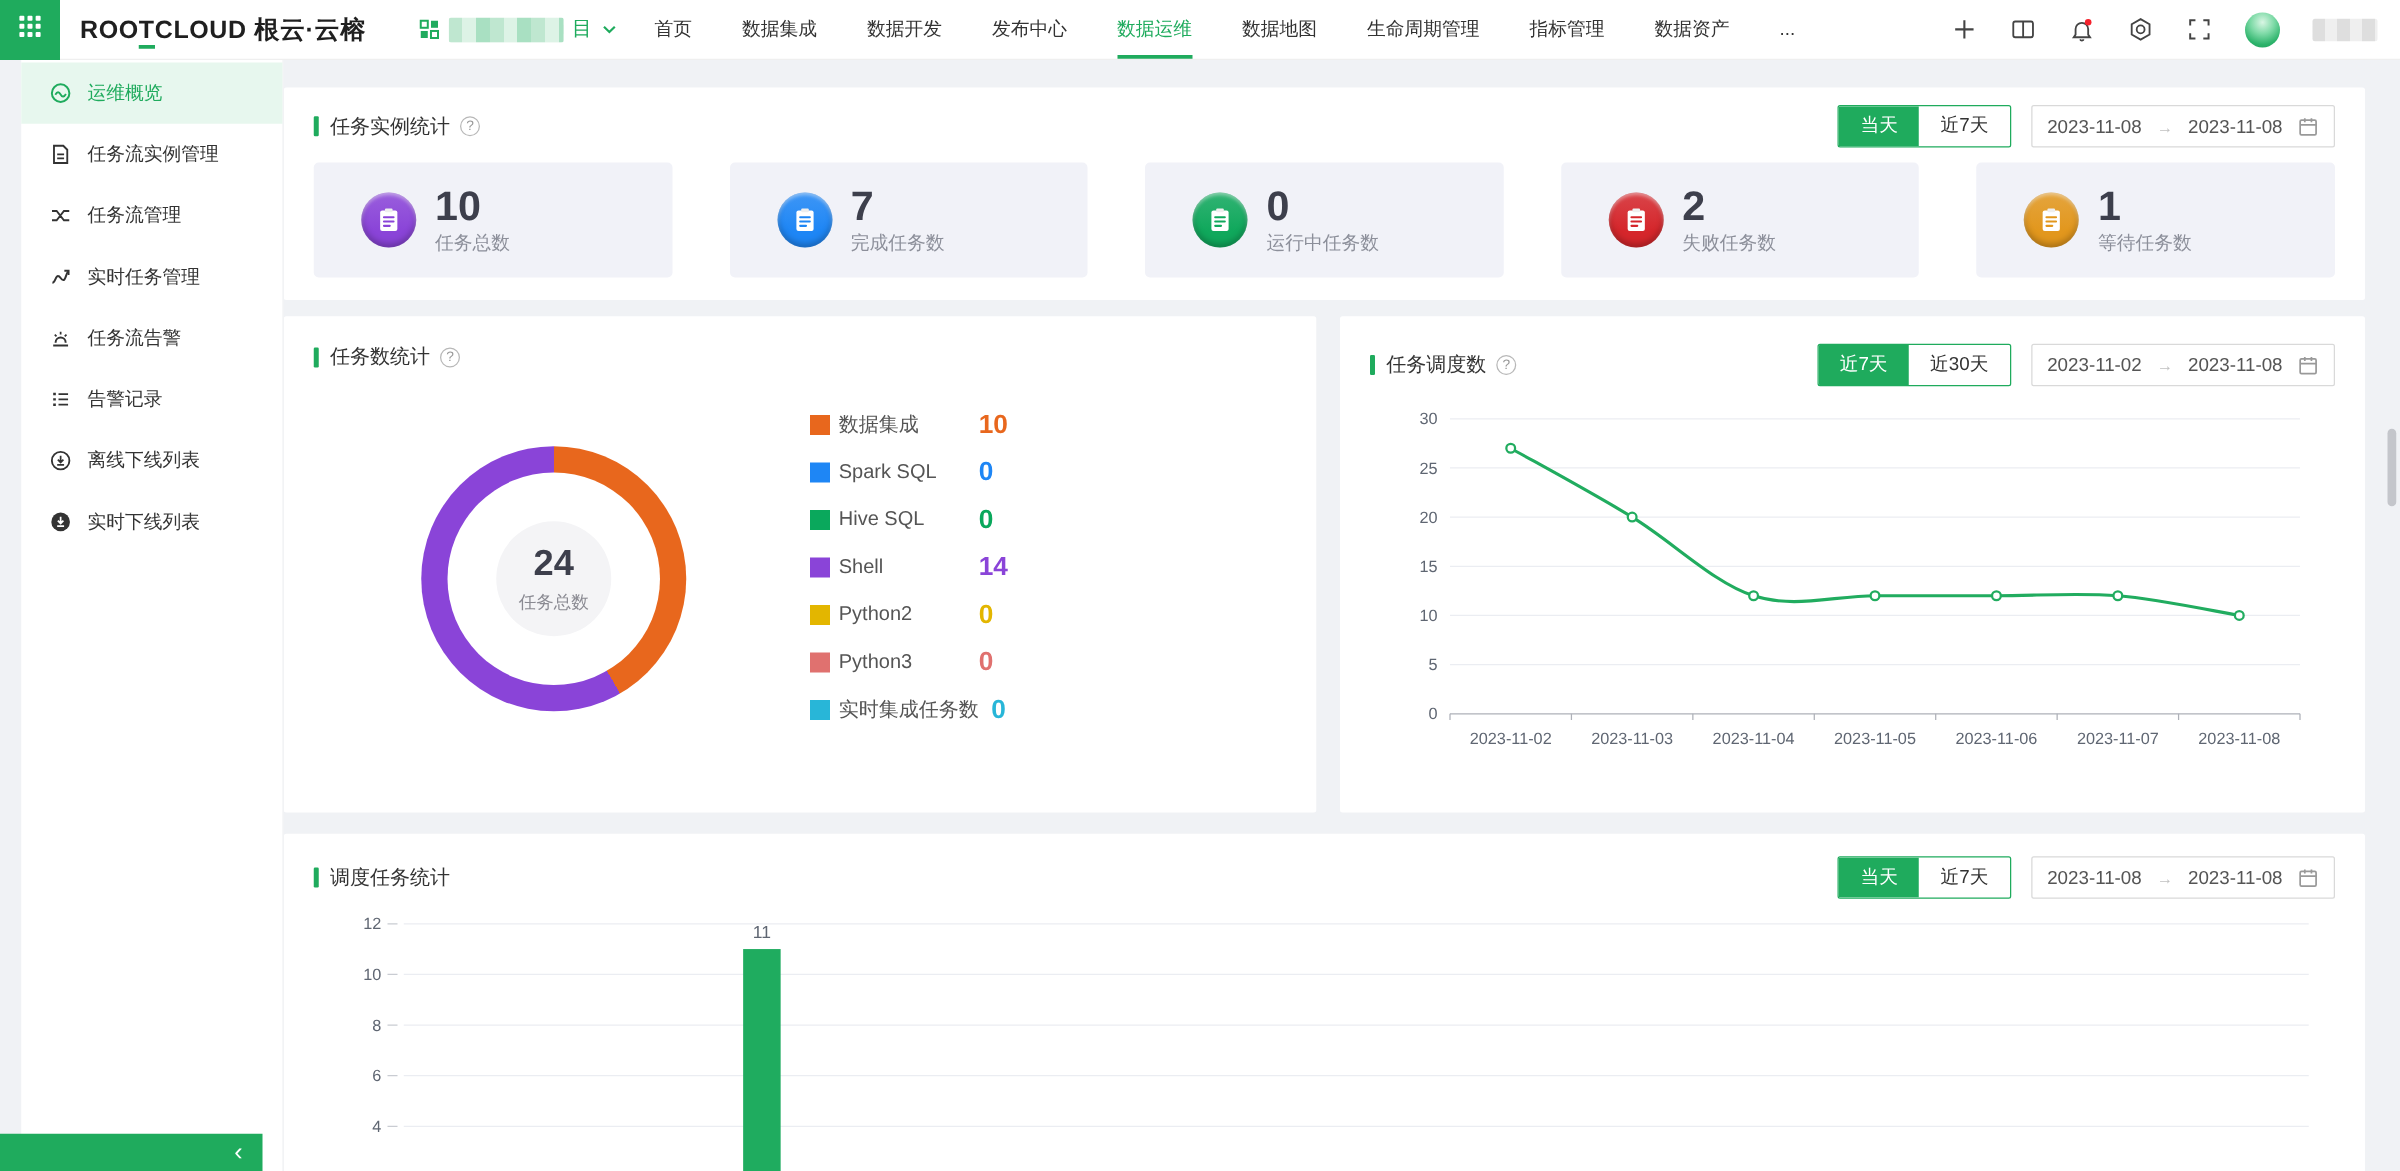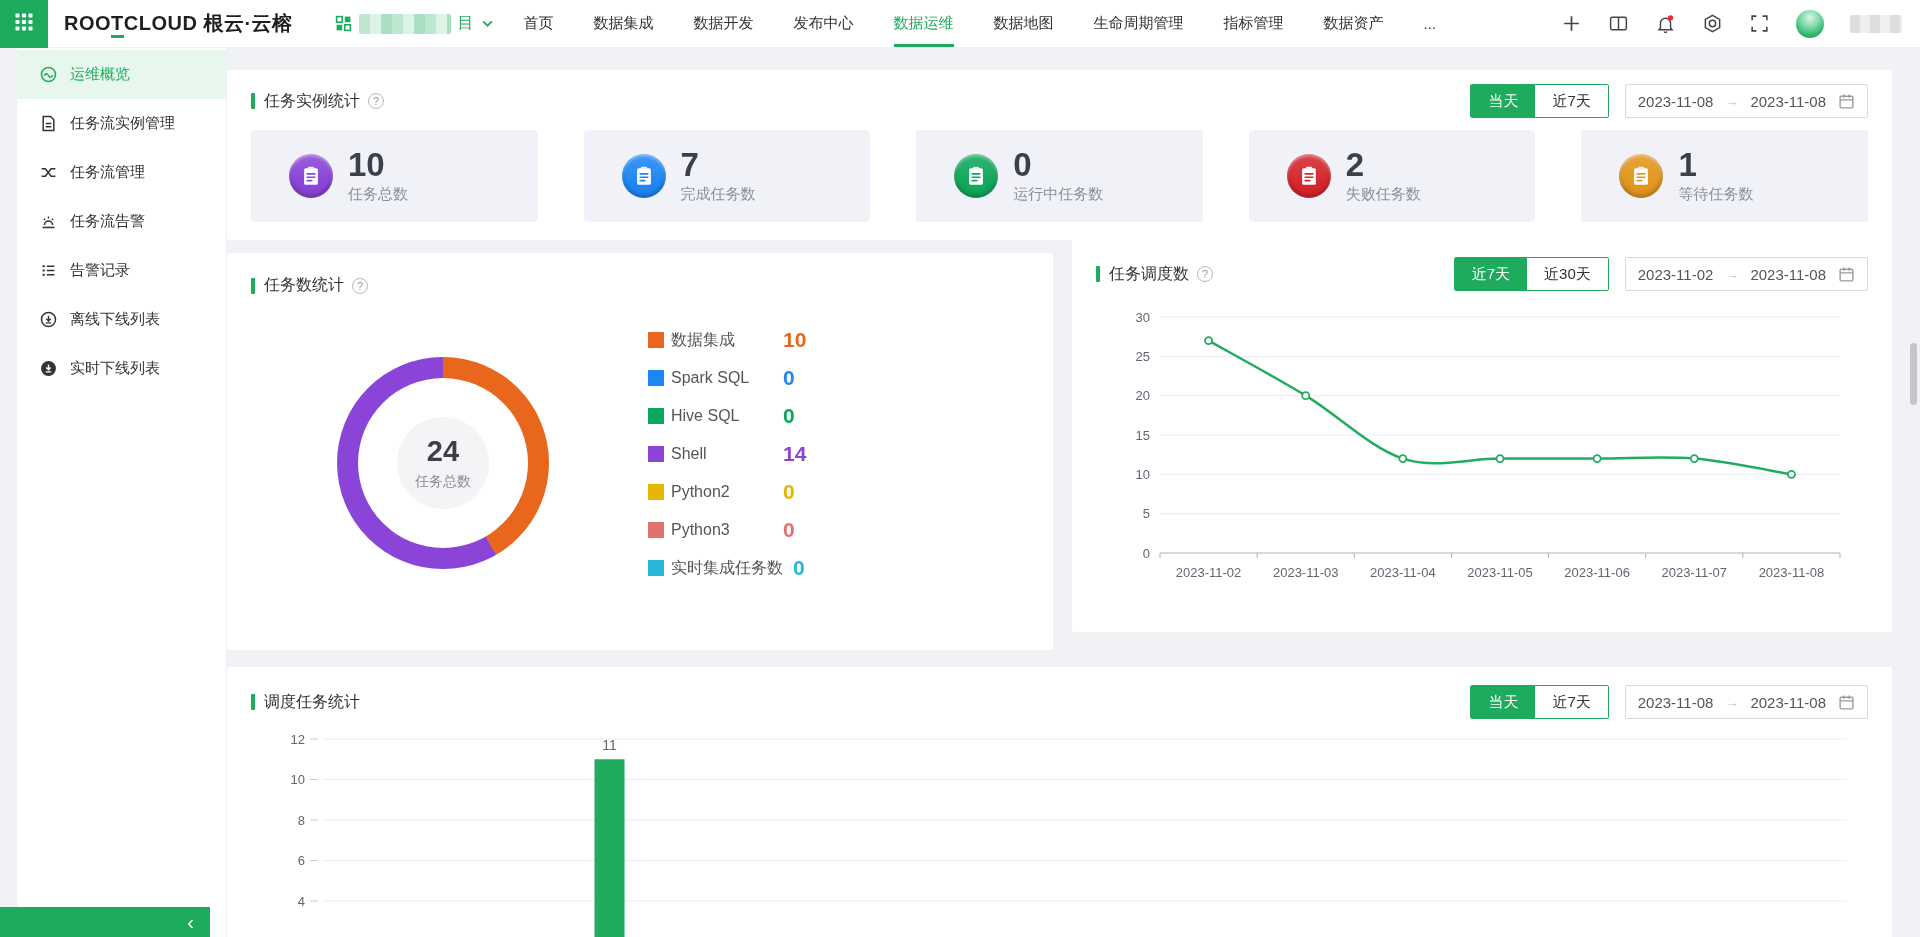--- a/index.html
+++ b/index.html
@@ -38,21 +38,21 @@
   .side-icon { display:flex; width:17px; }
   .collapse-bar { position:absolute; left:0; bottom:0; width:210px; height:30px; background:#1fab5d;
                   display:flex; align-items:center; justify-content:flex-end; padding-right:16px;
                   color:#fff; font-size:20px; line-height:1; cursor:pointer; z-index:15; }
 
   
   .main { position:absolute; left:210px; top:48px; right:0; bottom:0; overflow:hidden; }
   .panel { position:absolute; background:#fff; border-radius:2px; }
   .p1 { left:17px; top:22px;  width:1665px; height:170px; }
   .p2 { left:17px; top:205px; width:826px;  height:397px; }
-  .p3 { left:862px; top:187px; width:820px; height:397px; }
+  .p3 { left:862px; top:205px; width:820px; height:397px; }
   .p4 { left:17px; top:619px; width:1665px; height:330px; }
 
   .sec-header { display:flex; justify-content:space-between; align-items:center; padding:14px 24px 0 24px; }
   .p2 .sec-header, .p3 .sec-header { padding-top:22px; }
   .p4 .sec-header { padding-top:18px;text-align:center; }
   .sec-title { display:flex; align-items:center; font-size:16px; color:#333; font-weight:500; }
   .tbar { width:4px; height:16px; background:#1fab5d; margin-right:9px; border-radius:1px; }
   .help { width:16px; height:16px; border:1px solid #b8b8b8; border-radius:50%; color:#9a9a9a;
           font-size:11px; display:inline-flex; align-items:center; justify-content:center; margin-left:8px; cursor:pointer; }
   .sec-controls { display:flex; align-items:center; gap:16px; }
@@ -205,20 +205,29 @@
         <span class="side-icon">
           <svg width="17" height="17" viewBox="0 0 16 16">
             <path d="M1.5 4.5h3.5l5.5 7h4M1.5 11.5h3.5l5.5-7h4" fill="none" stroke="currentColor" stroke-width="1.4"></path>
           </svg>
         </span>
         <span class="side-label">任务流管理</span>
       </div>
       <div class="side-item">
         <span class="side-icon">
           <svg width="17" height="17" viewBox="0 0 16 16">
+            <path d="M1.8 12.4c2.2 0 2.2-5 4.2-5s2 3 4 3 2-5.6 3.8-6.4" fill="none" stroke="currentColor" stroke-width="1.5"></path>
+            <path d="M10.8 3.4h3.2v3.2" fill="none" stroke="currentColor" stroke-width="1.4"></path>
+          </svg>
+        </span>
+        <span class="side-label">实时任务管理</span>
+      </div>
+      <div class="side-item">
+        <span class="side-icon">
+          <svg width="17" height="17" viewBox="0 0 16 16">
             <path d="M4.2 11.4a3.8 3.8 0 0 1 7.6 0" fill="none" stroke="currentColor" stroke-width="1.5"></path>
             <path d="M2.4 13.6h11.2" stroke="currentColor" stroke-width="1.5"></path>
             <path d="M8 3.2v2M3.6 5.4l1.3 1.3M12.4 5.4l-1.3 1.3" stroke="currentColor" stroke-width="1.3"></path>
           </svg>
         </span>
         <span class="side-label">任务流告警</span>
       </div>
       <div class="side-item">
         <span class="side-icon">
           <svg width="17" height="17" viewBox="0 0 16 16">

